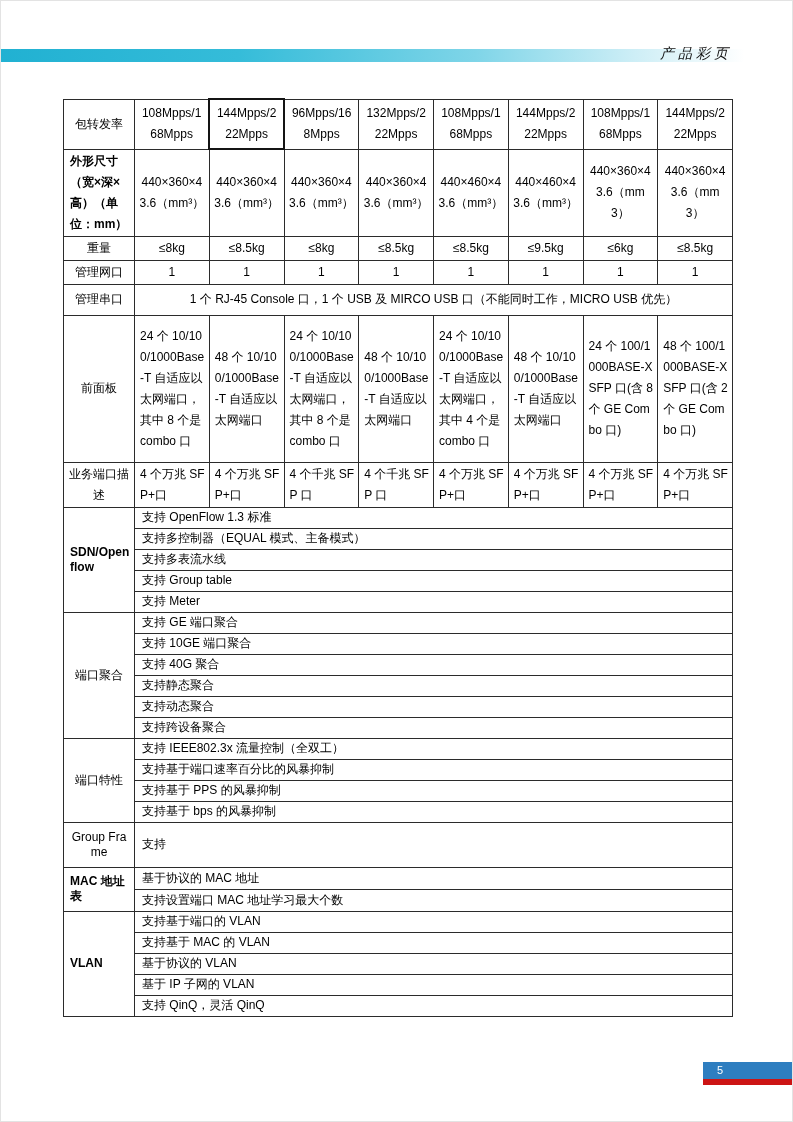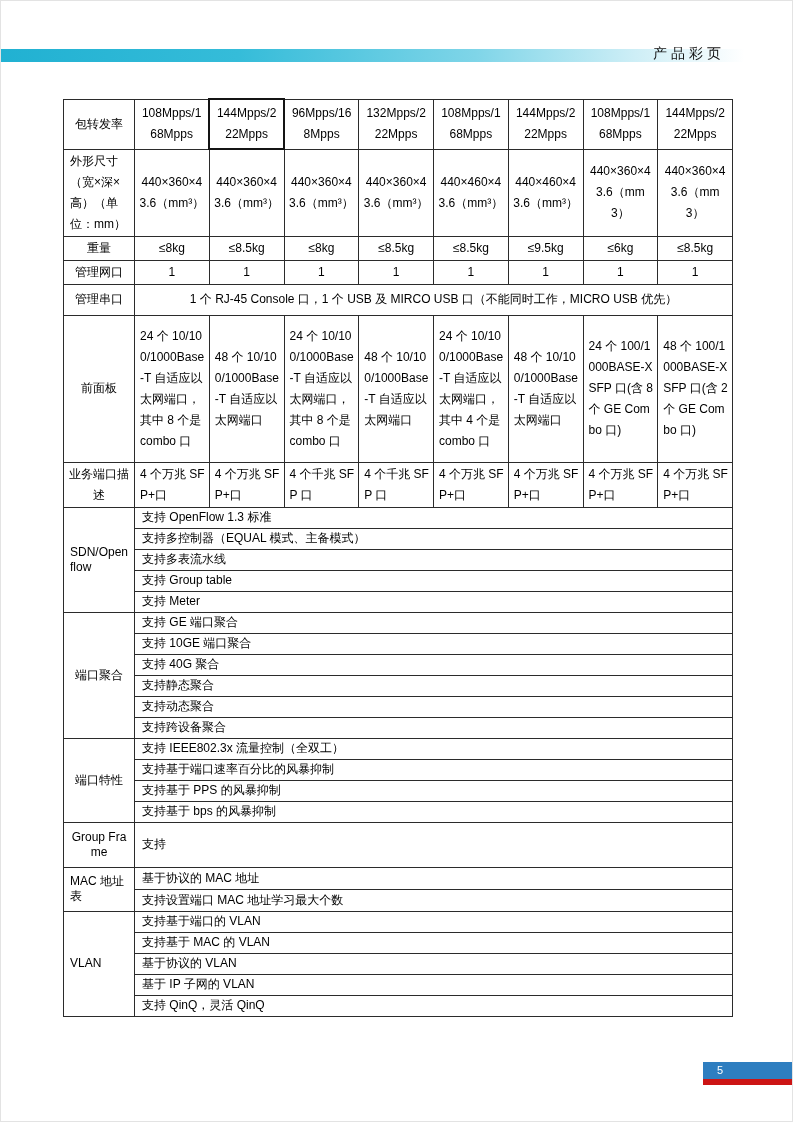--- a/index.html
+++ b/index.html
@@ -20,25 +20,26 @@
   .topbar {
     position: absolute;
     left: 0; right: 0;
     top: 48px;
     height: 13px;
     background: linear-gradient(to right, #21b1d2 0%, #35bcd9 30%, #7fd5e8 60%, #cdeef6 80%, #ffffff 94%);
   }
   .doc-title {
     position: absolute;
     top: 44px;
-    right: 67px;
+    right: 60px;
     font-size: 14px;
     letter-spacing: 4px;
     color: #111;
     background: transparent;
+    font-style: italic;
   }
 
   
   table.spec-table {
     position: absolute;
     left: 62px;
     top: 97px;
     width: 669px;
     border-collapse: collapse;
     table-layout: fixed;
@@ -49,21 +50,21 @@
   .spec-table col.c-data { width: 74.75px; }
   .spec-table td {
     border: 1px solid #2b2b2b;
     vertical-align: middle;
     text-align: center;
     padding: 1px 4px;
     line-height: 21px;
     word-break: break-all;
     overflow: hidden;
   }
-  .spec-table td.la { text-align: left; padding-left: 6px; }
+  .spec-table td.la { text-align: left; padding-left: 6px; font-weight: bold; }
   .spec-table td.cell-left { text-align: left; padding-left: 5px; }
   .spec-table td.span-cell { text-align: center; }
   .spec-table tr.feature-row td { line-height: 15px; padding-top: 0; padding-bottom: 0; }
   .spec-table td.feature-item { text-align: left; padding-left: 7px; }
   .spec-table td.boxed { border: 2px solid #141414; }
 
   
   .footer-pagenum {
     position: absolute;
     right: 0;

